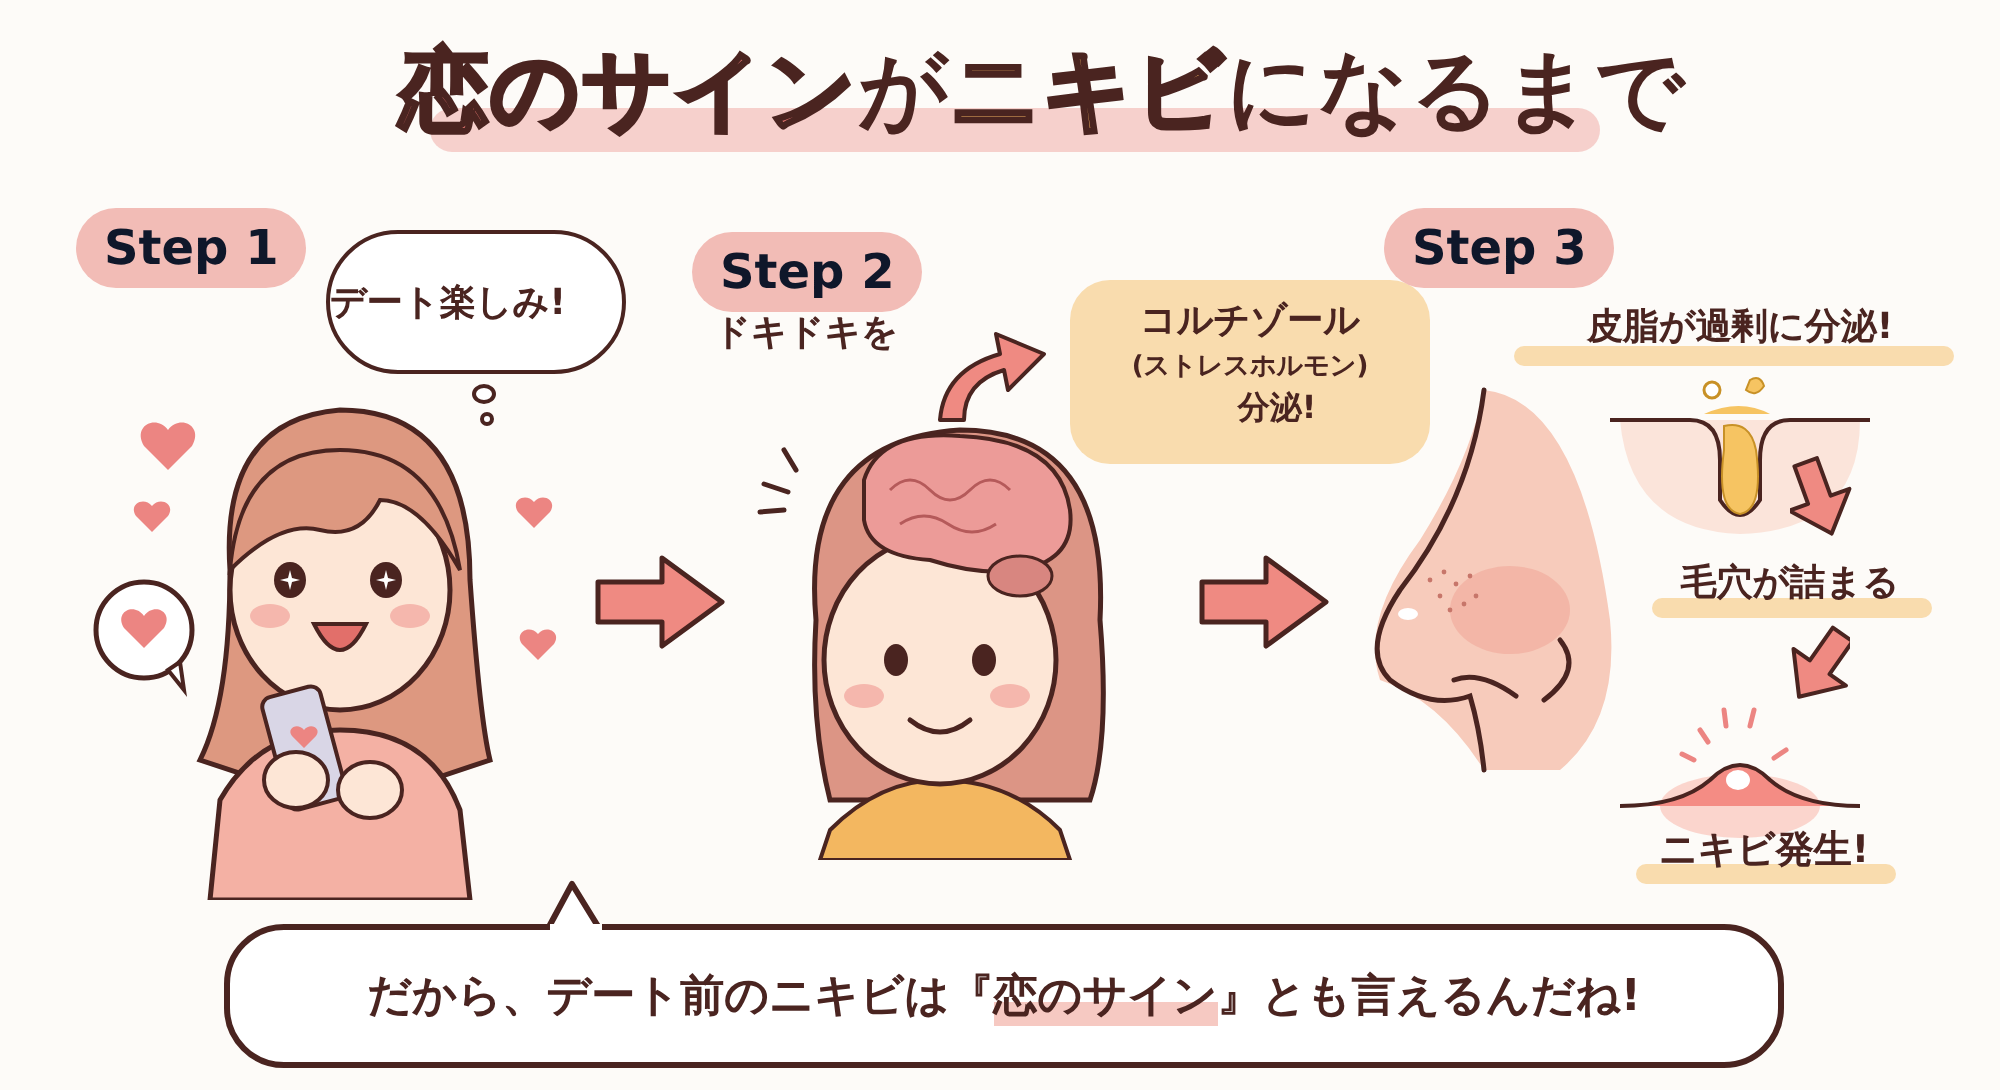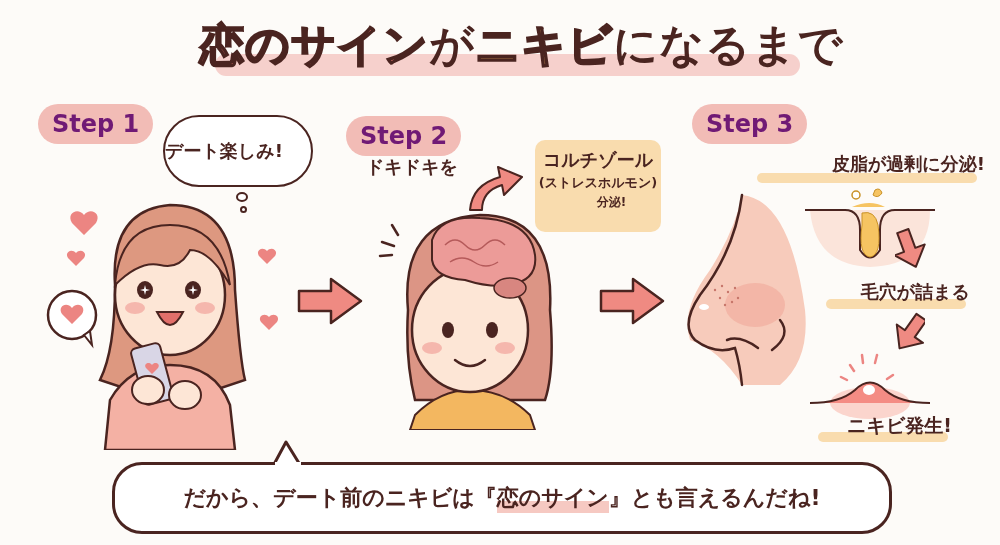--- a/index.html
+++ b/index.html
@@ -22,42 +22,42 @@
     font-size: 44px; font-weight: bold; letter-spacing: 1px; white-space: nowrap;
   }
   .title .pink { color: #ea7a74; -webkit-text-stroke: 2px #4a2420; }
   .title .orange { color: #f5b561; -webkit-text-stroke: 2px #4a2420; }
   .title .dark { color: #4a2420; }
 
   
   .step-badge {
     position: absolute; height: 40px; padding: 0 14px;
     background: #f2bcb6; border-radius: 20px;
-    font-size: 24px; font-weight: bold; line-height: 40px; color: #701a75;
+    font-size: 24px; font-weight: bold; line-height: 40px; color: #0f172a;
   }
 
   
   .thought {
     position: absolute; left: 163px; top: 115px; width: 150px; height: 72px;
     border: 2.5px solid #4a2420; border-radius: 36px; background: #fff;
     display: flex; align-items: center; justify-content: flex-start;
     font-size: 18px; font-weight: bold;
   }
   .dot { position: absolute; border: 2px solid #4a2420; border-radius: 50%; background: #fff; }
 
-  .label-text { position: absolute; font-size: 18px; font-weight: bold; text-align: right; line-height: 1.3; }
+  .label-text { position: absolute; font-size: 18px; font-weight: bold; text-align: center; line-height: 1.3; }
 
   .hormone-box {
-    position: absolute; left: 535px; top: 140px; width: 126px; height: 92px;
-    background: #f9dcae; border-radius: 10px;
+    position: absolute; left: 535px; top: 140px; width: 180px; height: 92px;
+    background: #f9dcae; border-radius: 20px;
     text-align: center; font-weight: bold; padding-top: 8px;
   }
   .hormone-box .l1 { font-size: 18px; }
   .hormone-box .l2 { font-size: 13px; margin-top: 2px; }
-  .hormone-box .l3 { font-size: 12px; margin-top: 2px; padding-left: 27px; }
+  .hormone-box .l3 { font-size: 16px; margin-top: 2px; padding-left: 27px; }
 
   .hl { position: absolute; background: #f9dcae; border-radius: 6px; height: 10px; }
 
   .arrow-big { position: absolute; }
 
   .bottom-bubble {
     position: absolute; left: 112px; top: 462px; width: 780px; height: 72px;
     border: 3px solid #4a2420; border-radius: 30px; background: #fff;
     display: flex; align-items: center; justify-content: center;
     font-size: 22px; font-weight: bold; white-space: nowrap;

